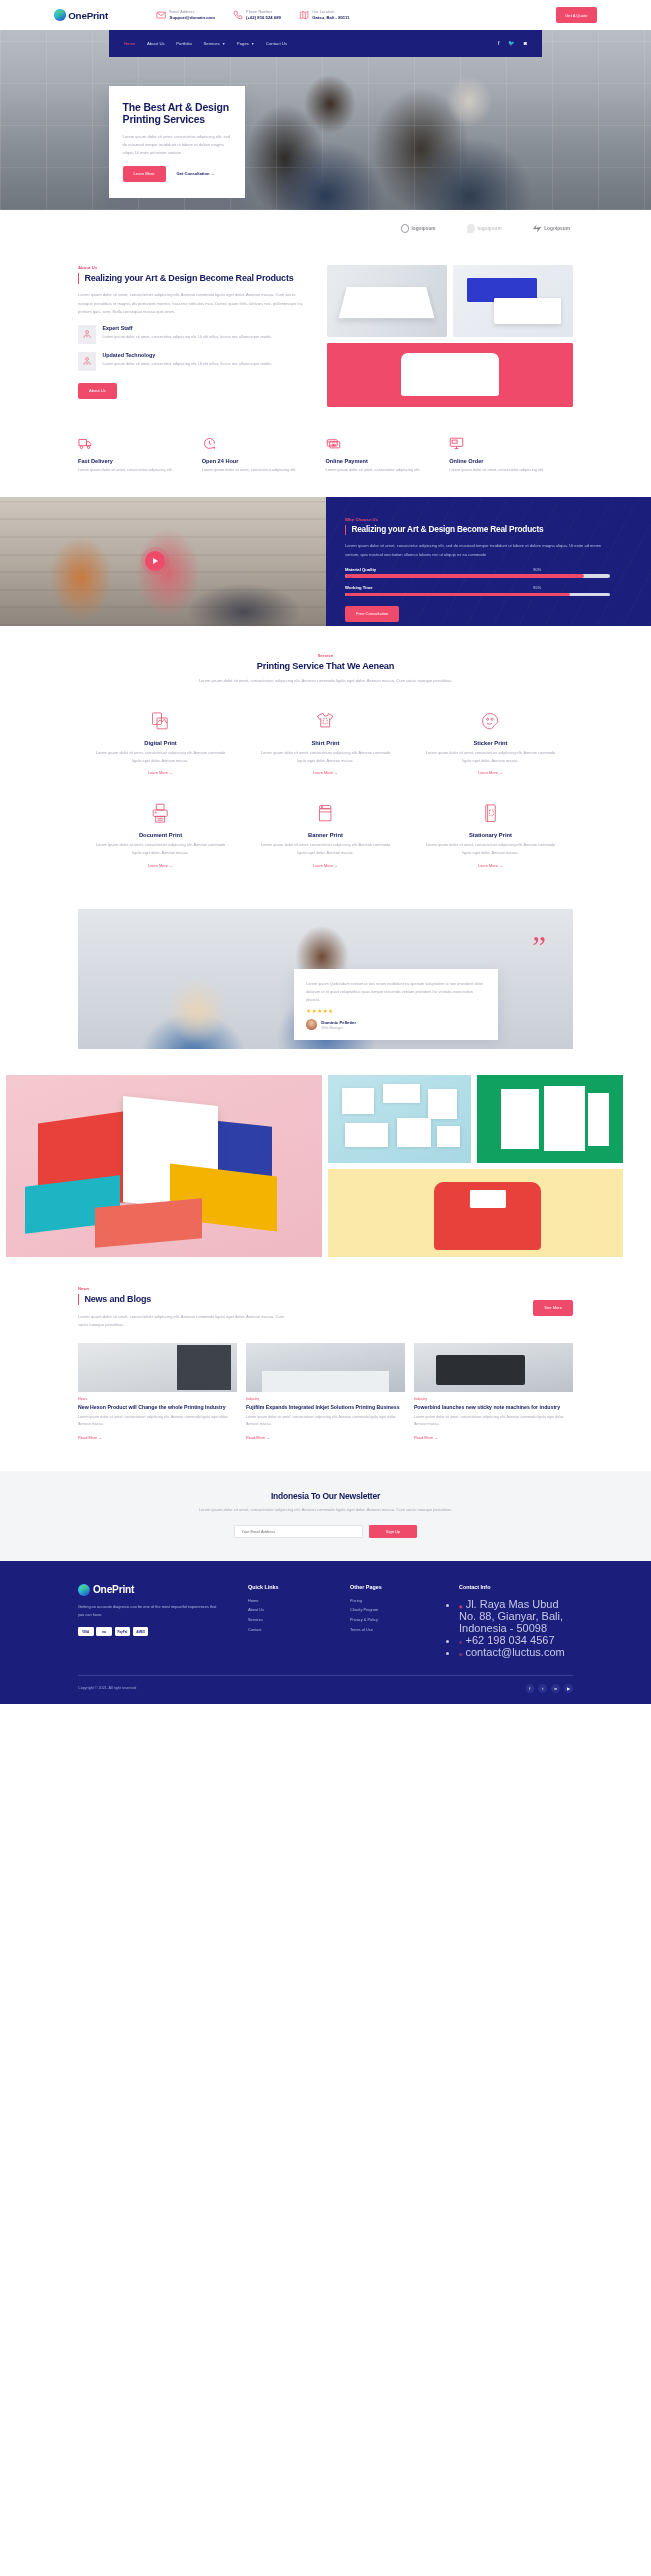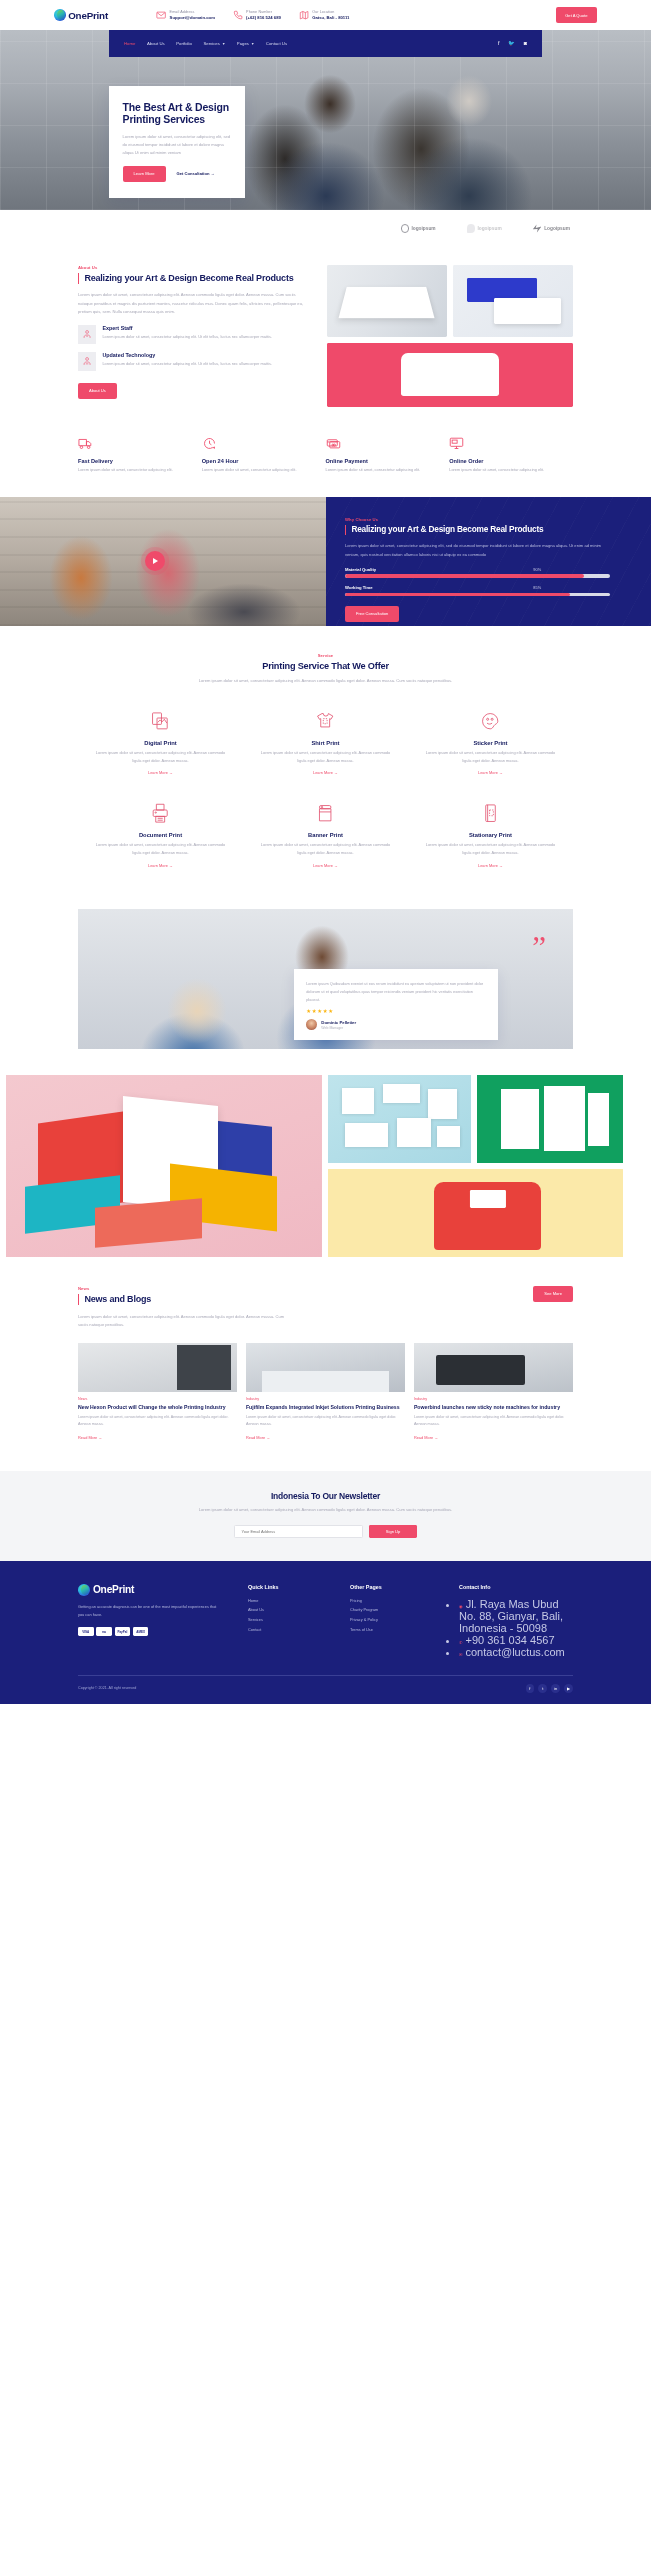--- a/index.html
+++ b/index.html
@@ -195,21 +195,21 @@
   .g3{width:146px;height:88px;background:#10a05f;position:relative;overflow:hidden;}
   .g3 .sheet{position:absolute;background:#fff;}
   .g4{width:295px;height:88px;background:#fbe9a9;position:relative;overflow:hidden;}
   .g4 .shirt{position:absolute;right:28%;top:14%;width:36%;height:78%;background:#e8413b;
     border-radius:9.5px 9.5px 4.1px 4.1px;}
   .g4 .shirt:after{content:"";position:absolute;left:50%;top:12%;transform:translateX(-50%);
     width:34%;height:26%;background:#fff;border-radius:1.4px;}
 
   
   .news{padding:28.5px 0 0;}
-  .news-head{display:flex;align-items:flex-start;}
+  .news-head{display:flex;align-items:center;}
   .news-head .nh-left{flex:1;}
   .bgrid{display:flex;gap:8.8px;margin-top:13.6px;}
   .bcard{flex:1;}
   .bimg{height:49px;position:relative;overflow:hidden;}
   .bimg.b1{background:linear-gradient(170deg,#e6e8ea 0%,#c8ccd1 100%);}
   .bimg.b1:after{content:"";position:absolute;right:4%;top:4%;width:34%;height:92%;background:#3e4349;}
   .bimg.b2{background:linear-gradient(170deg,#dfe3e7 0%,#b9bfc7 100%);}
   .bimg.b2:after{content:"";position:absolute;left:10%;bottom:0;width:80%;height:42%;background:#eceff2;}
   .bimg.b3{background:linear-gradient(170deg,#e2e5e8 0%,#bcc2c9 100%);}
   .bimg.b3:after{content:"";position:absolute;left:14%;top:24%;width:56%;height:62%;background:#2b2f34;border-radius:2px;}
@@ -494,21 +494,21 @@
           <div class="fill" id="bar1" style="width: 85%;"></div>
         </div>
     </div>
 
     <button class="btn-pink why-btn">Free Consultation</button>
   </div>
 </section>
 
 <section class="wrap services">
   <div class="eyebrow">Service</div>
-  <h2 class="h2-center">Printing Service That We Offer</h2>
+  <h2 class="h2-center">Printing Service That We Aenean</h2>
   <p class="sub-center">Lorem ipsum dolor sit amet, consectetuer adipiscing elit. Aenean commodo ligula eget dolor. Aenean massa. Cum sociis natoque penatibus.</p>
 
   <div class="sgrid">
     <div class="scard">
       <div class="sic">
         <svg viewBox="0 0 32 32" width="20.4" height="20.4" fill="none" stroke="#e2526f" stroke-width="1.3">
           <rect x="4" y="3" width="14" height="18" rx="1"></rect>
             <rect x="11" y="11" width="16" height="17" rx="1"></rect>
           <path d="M12 18l4-4 3 3 3.5-4 4 6"></path>
           </svg>
@@ -718,21 +718,21 @@
 
       <div class="fcol4">
         <div class="fh">Contact Info</div>
         <ul>
           <li class="cinfo">
             <span class="ci">◉</span>
             <span>Jl. Raya Mas Ubud No. 88, Gianyar, Bali, Indonesia - 50098</span>
           </li>
           <li class="cinfo">
             <span class="ci">✆</span>
-            <span>+90 361 034 4567</span>
+            <span>+62 198 034 4567</span>
           </li>
           <li class="cinfo">
             <span class="ci">✉</span>
             <span>contact@luctus.com</span>
           </li>
         </ul>
       </div>
     </div>
 
     <div class="fbot">

